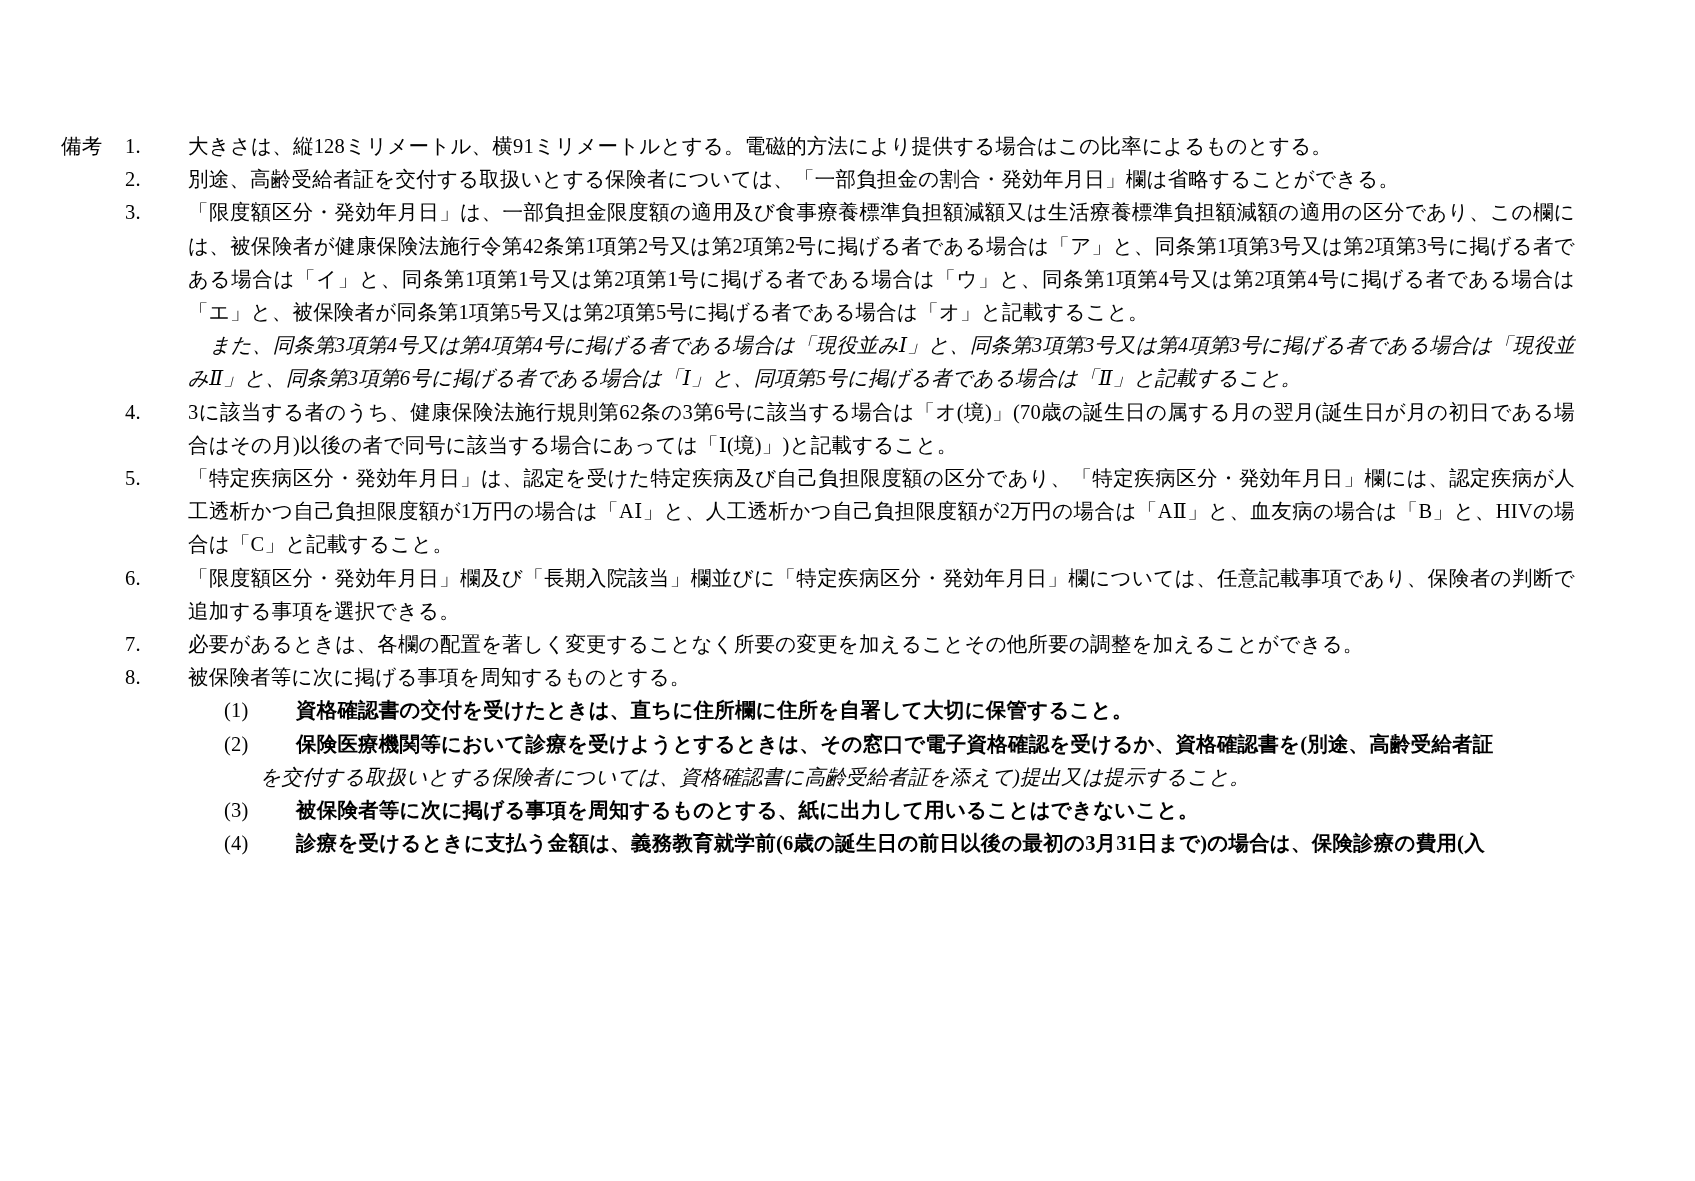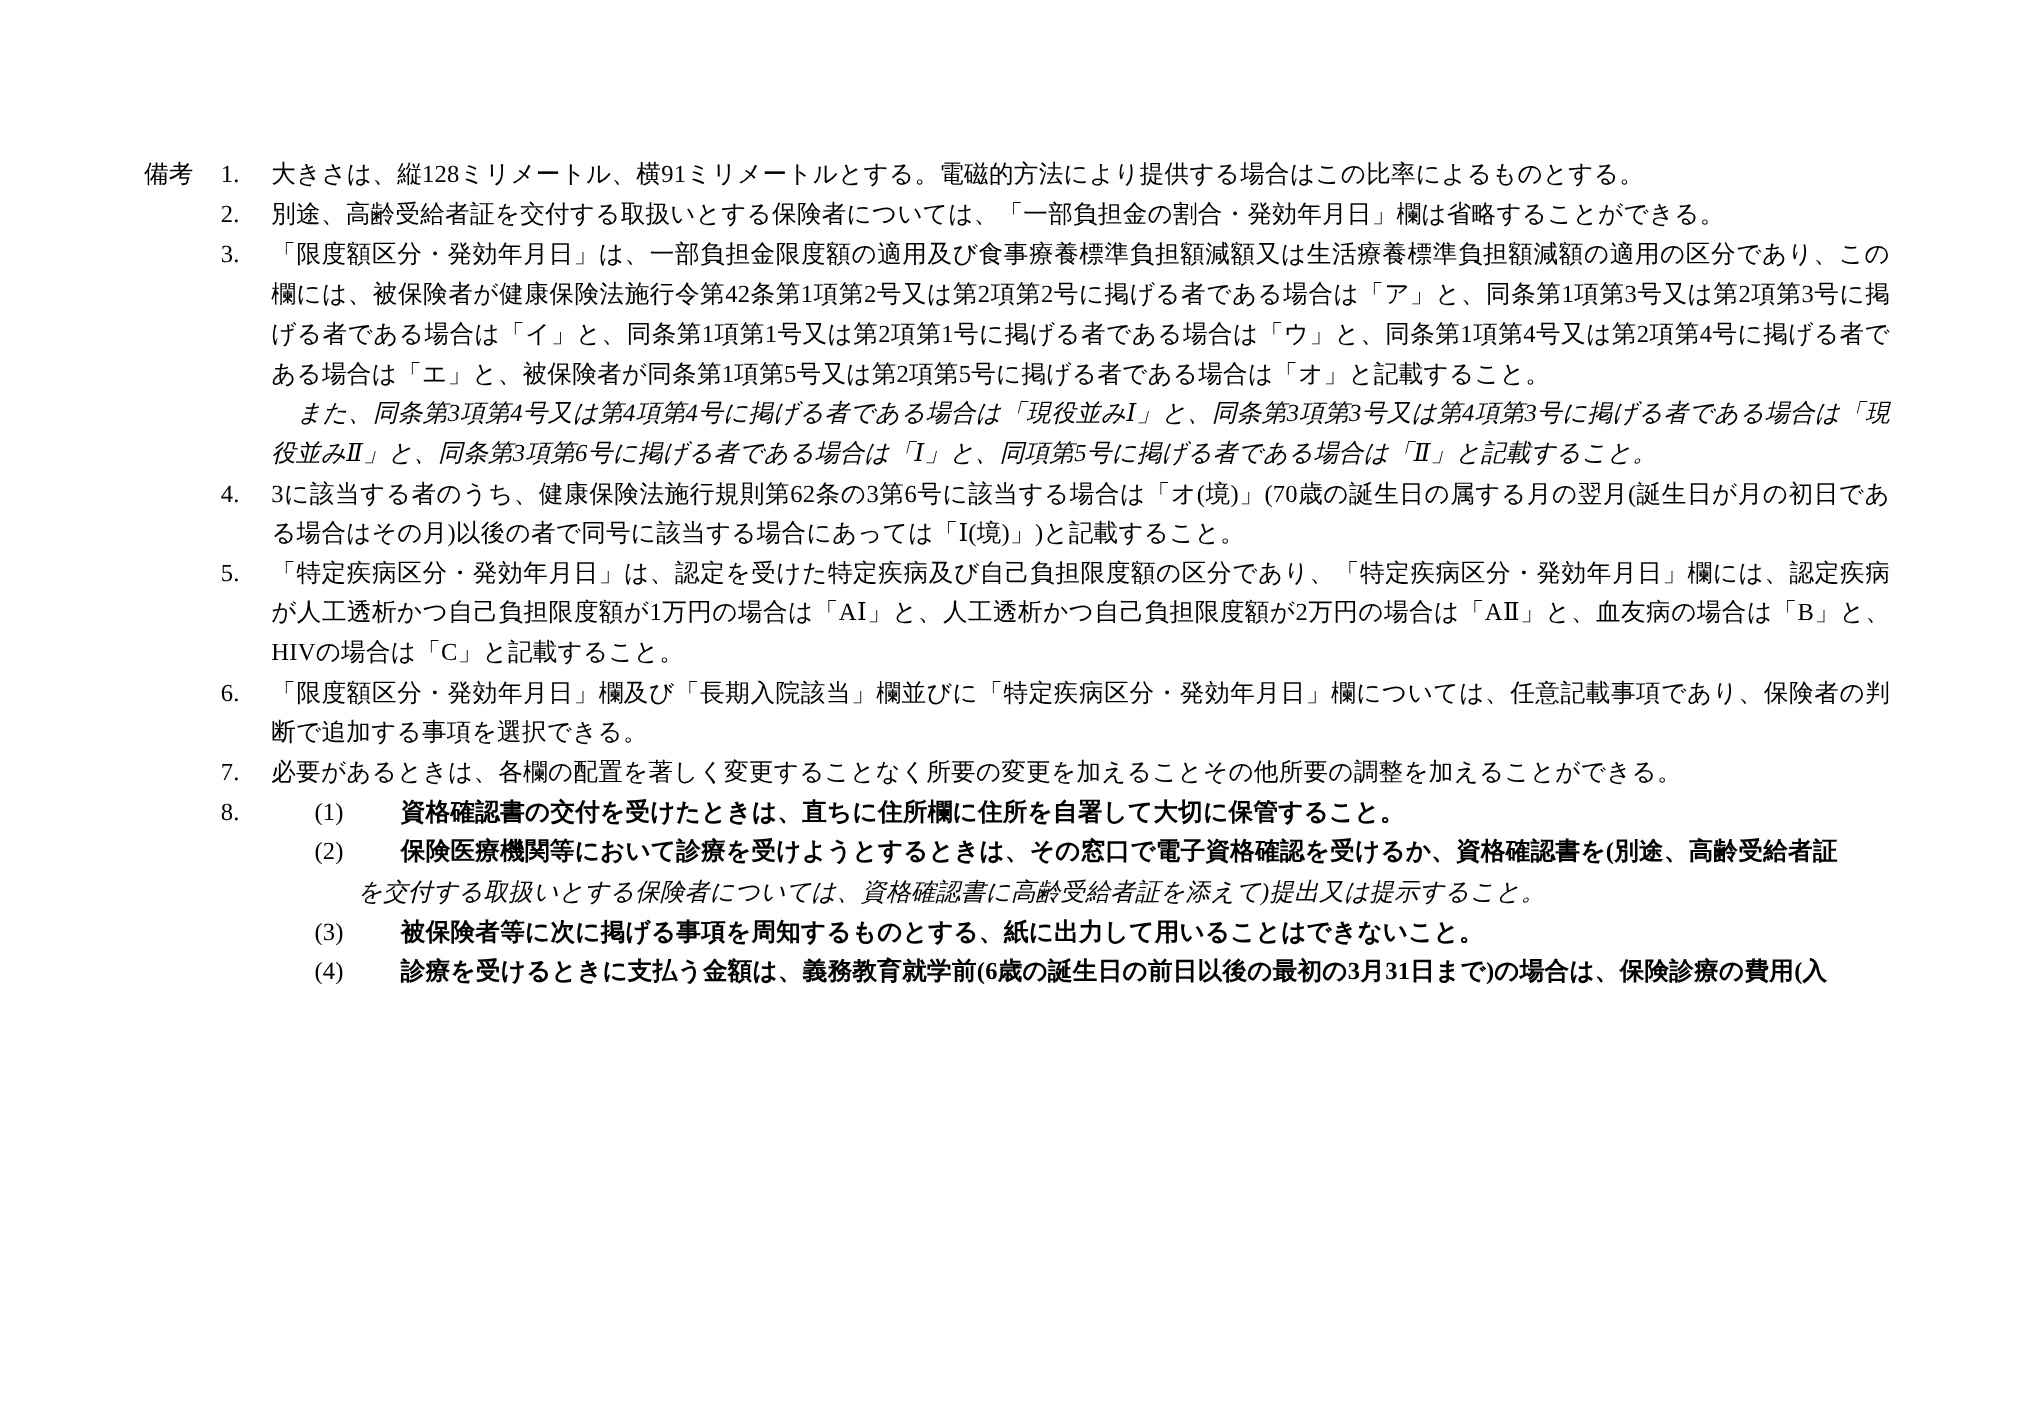--- a/index.html
+++ b/index.html
@@ -12,21 +12,21 @@
     height: 1181px;
     font-family: "Liberation Serif", "DejaVu Serif", serif;
     color: #000000;
     overflow: hidden;
   }
   .page {
     position: relative;
     width: 1695px;
     height: 841px;
     box-sizing: border-box;
-    padding: 130px 120px 0 120px;
+    padding: 130px 120px 0 61px;
   }
   .doc-body {
     font-size: 20.5px;
     line-height: 1.62;
     letter-spacing: 0.2px;
   }
   
   .remarks-head {
     display: flex;
     align-items: flex-start;
@@ -45,20 +45,21 @@
     margin: 0;
   }
   .item-num {
     flex: 0 0 auto;
     width: 42px;
     white-space: nowrap;
     text-align: left;
   }
   .item-body {
     flex: 1 1 auto;
+    margin-left: 21px;
   }
   .para {
     margin: 0;
     text-align: justify;
     text-justify: inter-ideograph;
   }
   .para.indent1 {
     text-indent: 1.05em;
     font-style: italic;
   }
@@ -146,20 +147,21 @@
         <div class="item">
           <div class="item-num">7.</div>
           <div class="item-body">
             <p class="para">必要があるときは、各欄の配置を著しく変更することなく所要の変更を加えることその他所要の調整を加えることができる。</p>
           </div>
         </div>
 
         <div class="item">
           <div class="item-num">8.</div>
           <div class="item-body">
+            <p class="para">被保険者等に次に掲げる事項を周知するものとする。</p>
 
             <div class="sub-list">
 
               <div class="sub-item">
                 <div class="sub-num">(1)</div>
                 <div class="sub-body">資格確認書の交付を受けたときは、直ちに住所欄に住所を自署して大切に保管すること。</div>
               </div>
 
               <div class="sub-item">
                 <div class="sub-num">(2)</div>

